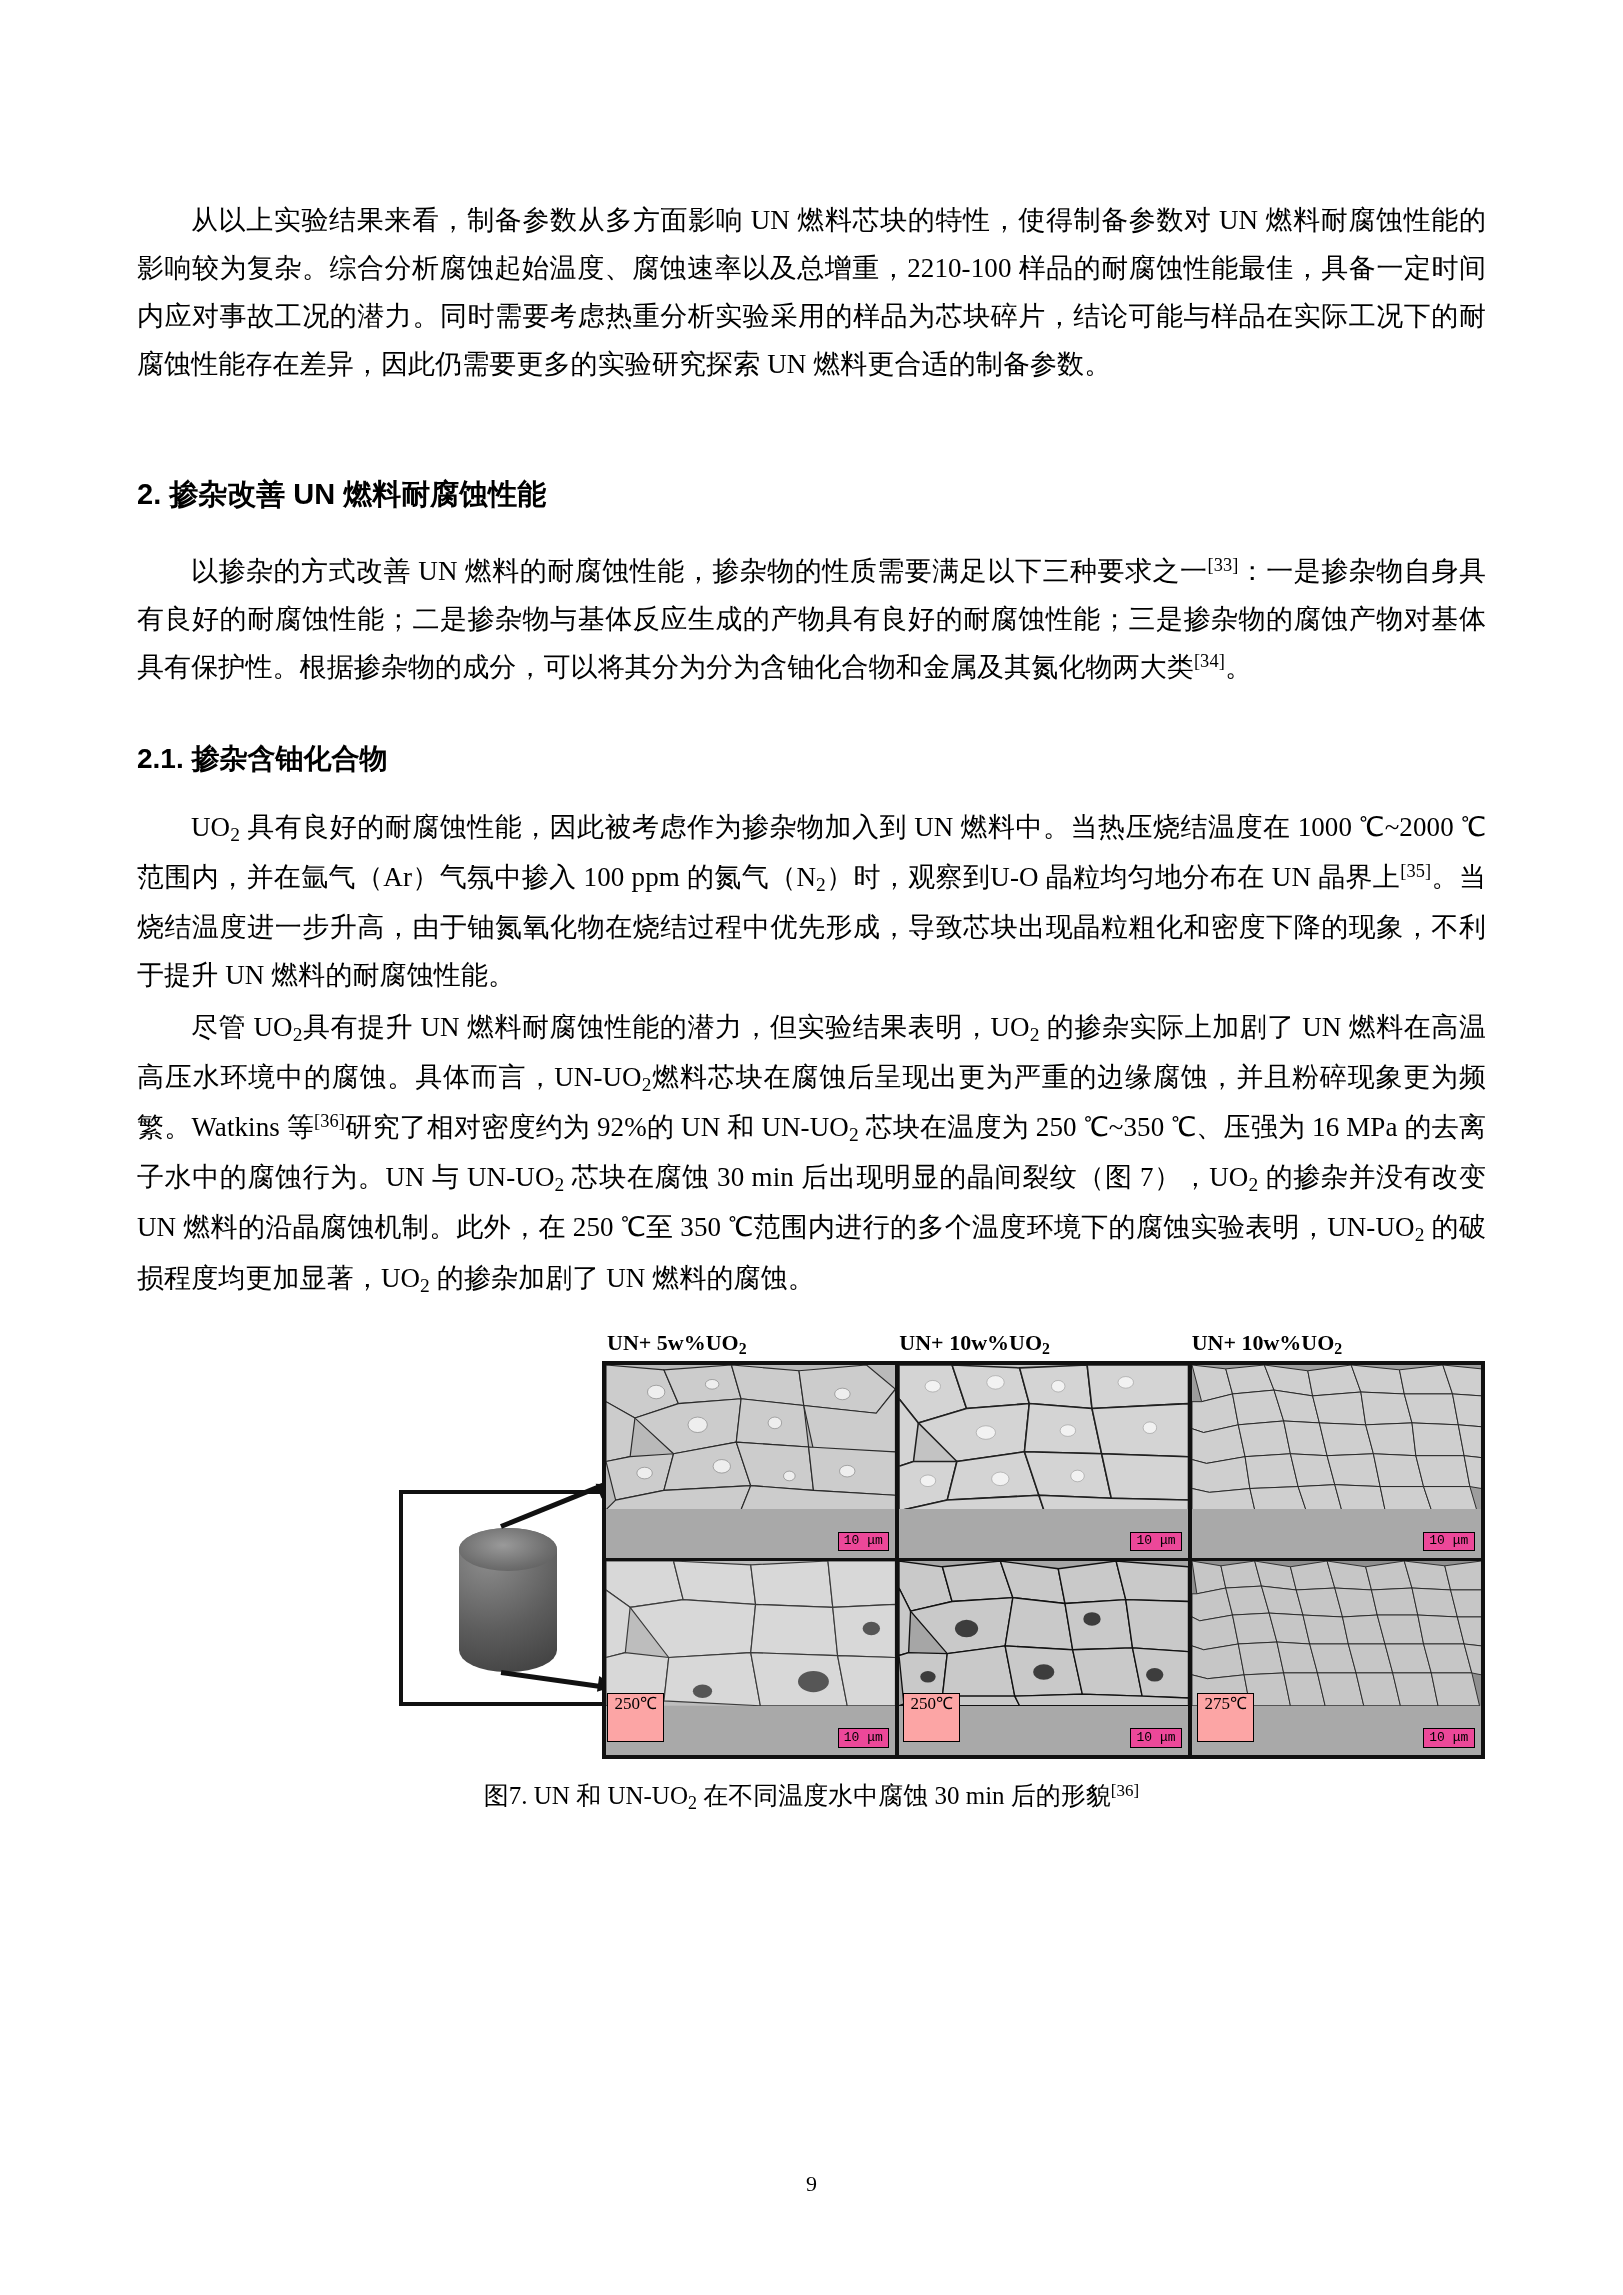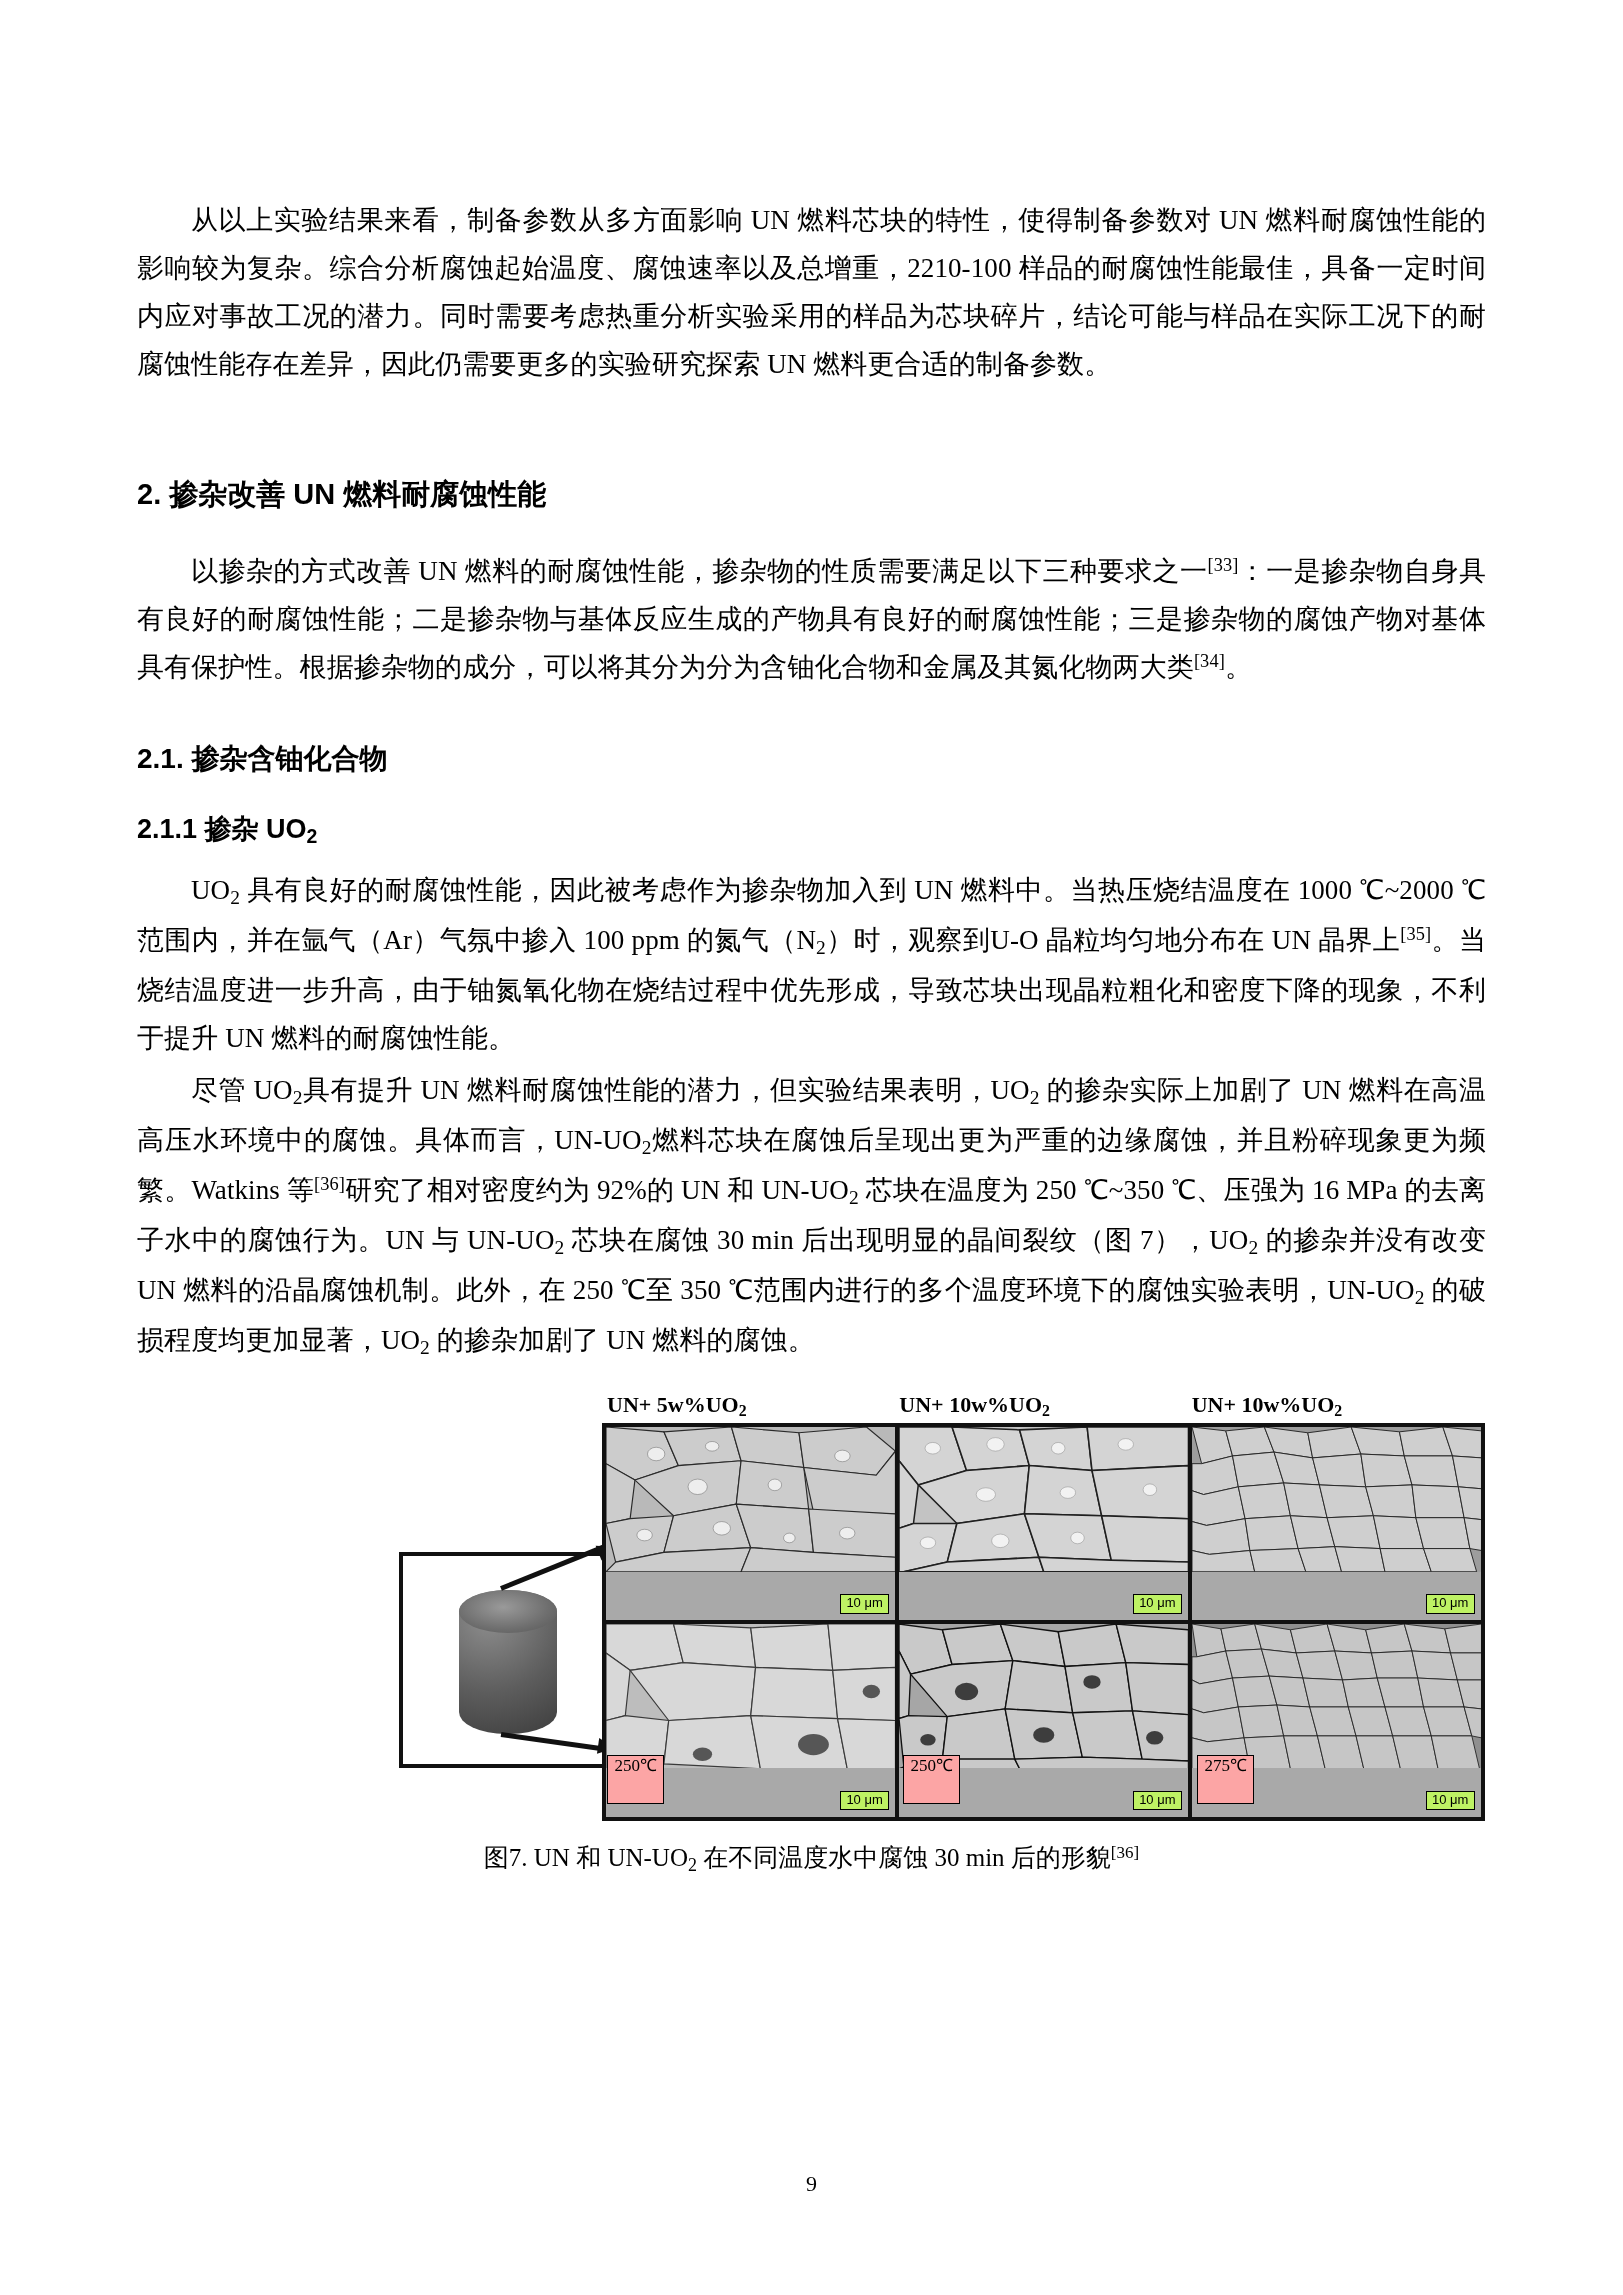--- a/index.html
+++ b/index.html
@@ -99,25 +99,25 @@
     background: #a9a9a9;
   }
   .cell .tex {
     position: absolute;
     inset: 0;
   }
   .scalebar {
     position: absolute;
     right: 6.5px;
     bottom: 6.5px;
-    background: #bef264;
+    background: #ec4899;
     border: 1.3px solid #000;
     font-size: 13px;
     padding: 1.3px 5.2px 2px 5.2px;
-    font-family: Liberation Sans, sans-serif;
+    font-family: Liberation Mono, monospace;
     line-height: 1.1;
     margin-top: 20px;
   }
   .templabel {
     position: absolute;
     left: 6.5px;
     bottom: 20px;
     background: #fca5a5;
     border: 1.3px solid #000;
     font-size: 17px;
@@ -192,21 +192,20 @@
   <p class="para">从以上实验结果来看，制备参数从多方面影响 UN 燃料芯块的特性，使得制备参数对 UN 燃料耐腐蚀性能的影响较为复杂。综合分析腐蚀起始温度、腐蚀速率以及总增重，2210-100 样品的耐腐蚀性能最佳，具备一定时间内应对事故工况的潜力。同时需要考虑热重分析实验采用的样品为芯块碎片，结论可能与样品在实际工况下的耐腐蚀性能存在差异，因此仍需要更多的实验研究探索 UN 燃料更合适的制备参数。</p>
 
   <div class="gap-lg"></div>
 
   <h1 class="heading1">2. 掺杂改善 UN 燃料耐腐蚀性能</h1>
 
   <p class="para"><span>以掺杂的方式改善 UN 燃料的耐腐蚀性能，掺杂物的性质需要满足以下三种要求之一</span><sup>[33]</sup><span>：一是掺杂物自身具有良好的耐腐蚀性能；二是掺杂物与基体反应生成的产物具有良好的耐腐蚀性能；三是掺杂物的腐蚀产物对基体具有保护性。根据掺杂物的成分，可以将其分为分为含铀化合物和金属及其氮化物两大类</span><sup>[34]</sup><span>。</span></p>
 
   <h2 class="heading2">2.1. 掺杂含铀化合物</h2>
 
-  <h3 class="heading3"><span>2.1.1 掺杂 UO</span><sub>2</sub></h3>
 
   <p class="para"><span>UO</span><sub>2</sub><span> 具有良好的耐腐蚀性能，因此被考虑作为掺杂物加入到 UN 燃料中。当热压烧结温度在 1000 ℃~2000 ℃范围内，并在氩气（Ar）气氛中掺入 100 ppm 的氮气（N</span><sub>2</sub><span>）时，观察到U-O 晶粒均匀地分布在 UN 晶界上</span><sup>[35]</sup><span>。当烧结温度进一步升高，由于铀氮氧化物在烧结过程中优先形成，导致芯块出现晶粒粗化和密度下降的现象，不利于提升 UN 燃料的耐腐蚀性能。</span></p>
 
   <p class="para"><span>尽管 UO</span><sub>2</sub><span>具有提升 UN 燃料耐腐蚀性能的潜力，但实验结果表明，UO</span><sub>2</sub><span> 的掺杂实际上加剧了 UN 燃料在高温高压水环境中的腐蚀。具体而言，UN-UO</span><sub>2</sub><span>燃料芯块在腐蚀后呈现出更为严重的边缘腐蚀，并且粉碎现象更为频繁。Watkins 等</span><sup>[36]</sup><span>研究了相对密度约为 92%的 UN 和 UN-UO</span><sub>2</sub><span> 芯块在温度为 250 ℃~350 ℃、压强为 16 MPa 的去离子水中的腐蚀行为。UN 与 UN-UO</span><sub>2</sub><span> 芯块在腐蚀 30 min 后出现明显的晶间裂纹（图 7），UO</span><sub>2</sub><span> 的掺杂并没有改变 UN 燃料的沿晶腐蚀机制。此外，在 250 ℃至 350 ℃范围内进行的多个温度环境下的腐蚀实验表明，UN-UO</span><sub>2</sub><span> 的破损程度均更加显著，UO</span><sub>2</sub><span> 的掺杂加剧了 UN 燃料的腐蚀。</span></p>
 
   <div class="figure-wrap">
     <div class="fig-inner">
 
       <div class="col-titles">
         <div class="col-title"><span>UN+ 5w%UO</span><sub>2</sub></div>

